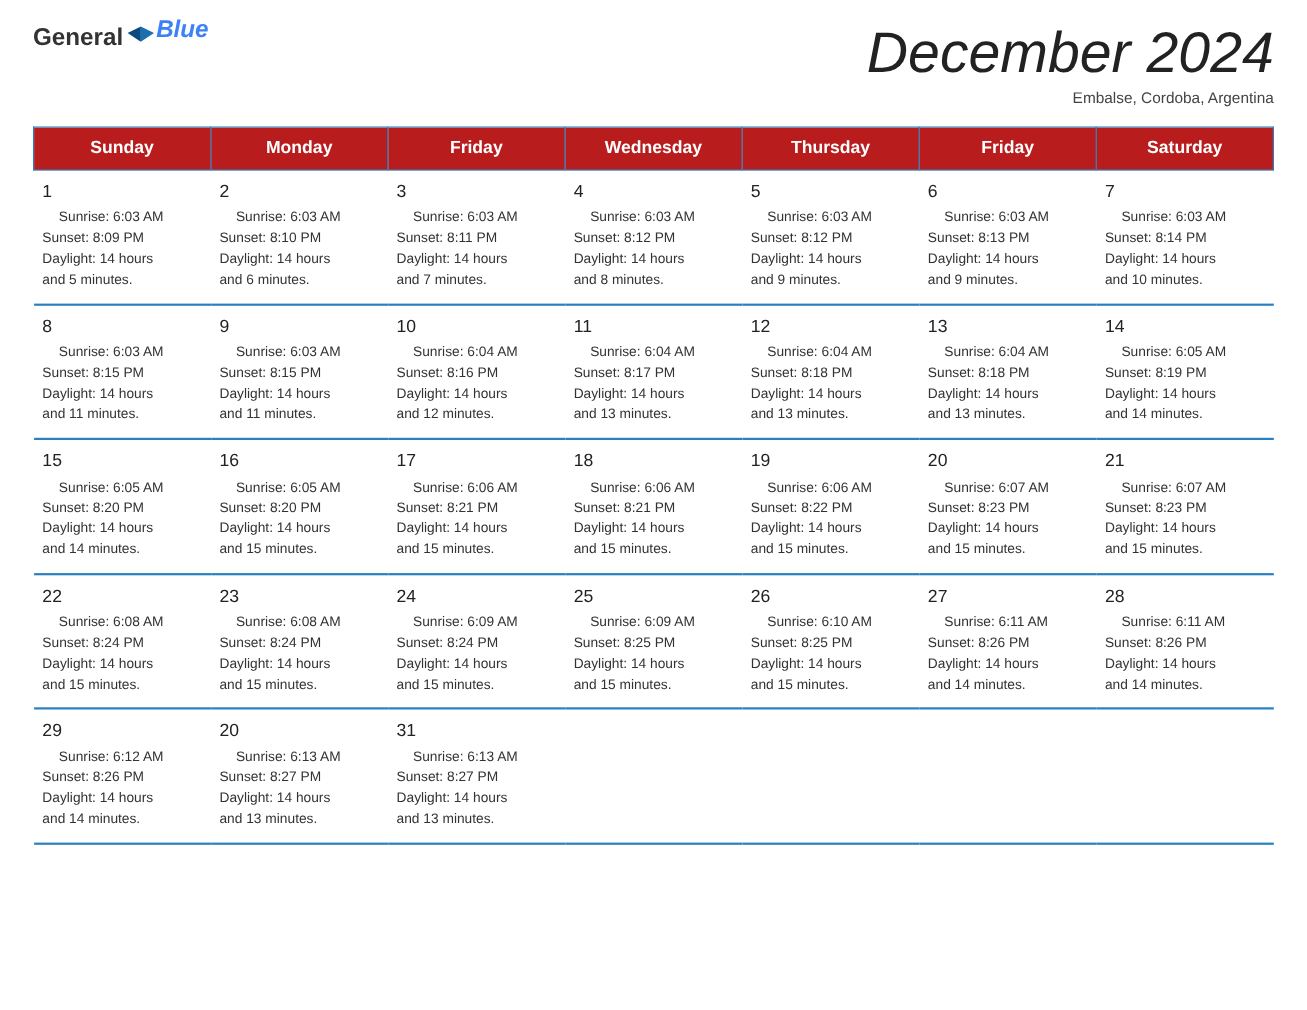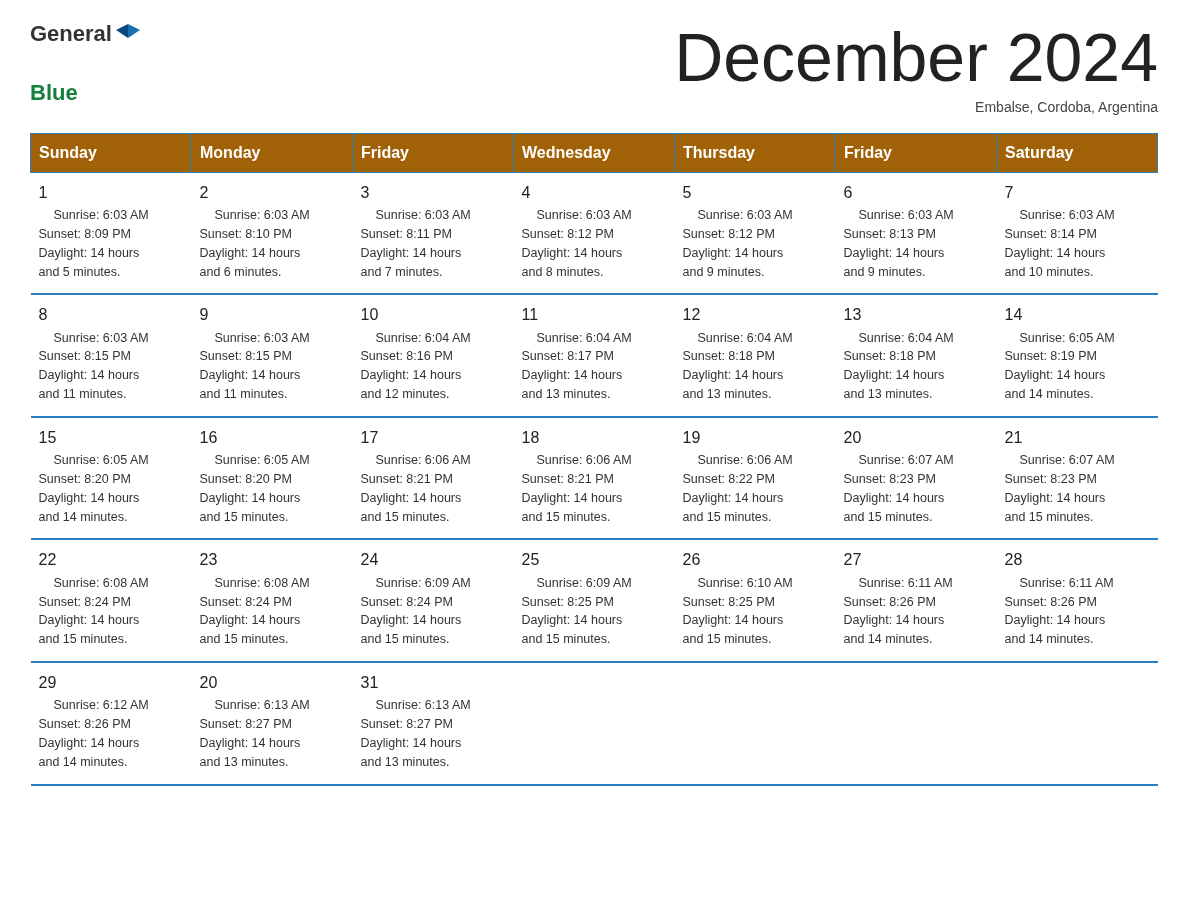--- a/index.html
+++ b/index.html
@@ -28,42 +28,43 @@
     }
     .logo-icon {
       width: 28px;
       height: 28px;
       margin-left: 2px;
     }
     .title-block {
       text-align: right;
     }
     .calendar-title {
-      font-size: 68px;
+      font-size: 52px;
       font-weight: normal;
       color: #222;
       line-height: 1.1;
+      font-style: italic;
     }
     .calendar-subtitle {
       font-size: 14px;
       color: #444;
       margin-top: 4px;
     }
     .calendar-table {
       width: 100%;
       border-collapse: collapse;
       table-layout: fixed;
     }
     .calendar-table thead tr th {
-      background-color: #a16207;
+      background-color: #b91c1c;
       color: #fff;
       font-size: 16px;
       font-weight: bold;
       padding: 10px 8px;
-      text-align: left;
+      text-align: center;
       border: 1px solid #2a7fc1;
     }
     .calendar-table tbody tr {
       border-bottom: 2px solid #2a7fc1;
     }
     .calendar-table tbody tr td {
       vertical-align: top;
       padding: 8px 8px 12px 8px;
       border: none;
       font-size: 13px;
@@ -85,29 +86,29 @@
     }
     .empty-cell {
       background: #fff;
     }
   </style>
 </head>
 <body>
 
 <div class="header">
   <div class="logo">
-    <div style="display:flex;flex-direction:column;align-items:flex-start;gap:38px;">
+    <div style="display:flex;flex-direction:row;align-items:flex-start;">
       <div style="display:flex;align-items:center;">
         <span class="logo-text">General</span>
         <svg class="logo-icon" viewBox="0 0 28 28" xmlns="http://www.w3.org/2000/svg">
           <polygon points="14,4 26,10 14,18 14,4" fill="#1a6fad"></polygon>
           <polygon points="14,4 14,18 2,10 14,4" fill="#0a4a80"></polygon>
         </svg>
       </div>
-      <span class="logo-text" style="color:#15803d;margin-top:-6px;">Blue</span>
+      <span class="logo-text" style="color:#3b82f6;margin-top:-6px;font-style:italic;">Blue</span>
     </div>
   </div>
   <div class="title-block">
     <div class="calendar-title">December 2024</div>
     <div class="calendar-subtitle">Embalse, Cordoba, Argentina</div>
   </div>
 </div>
 
 <table class="calendar-table">
   <thead>

